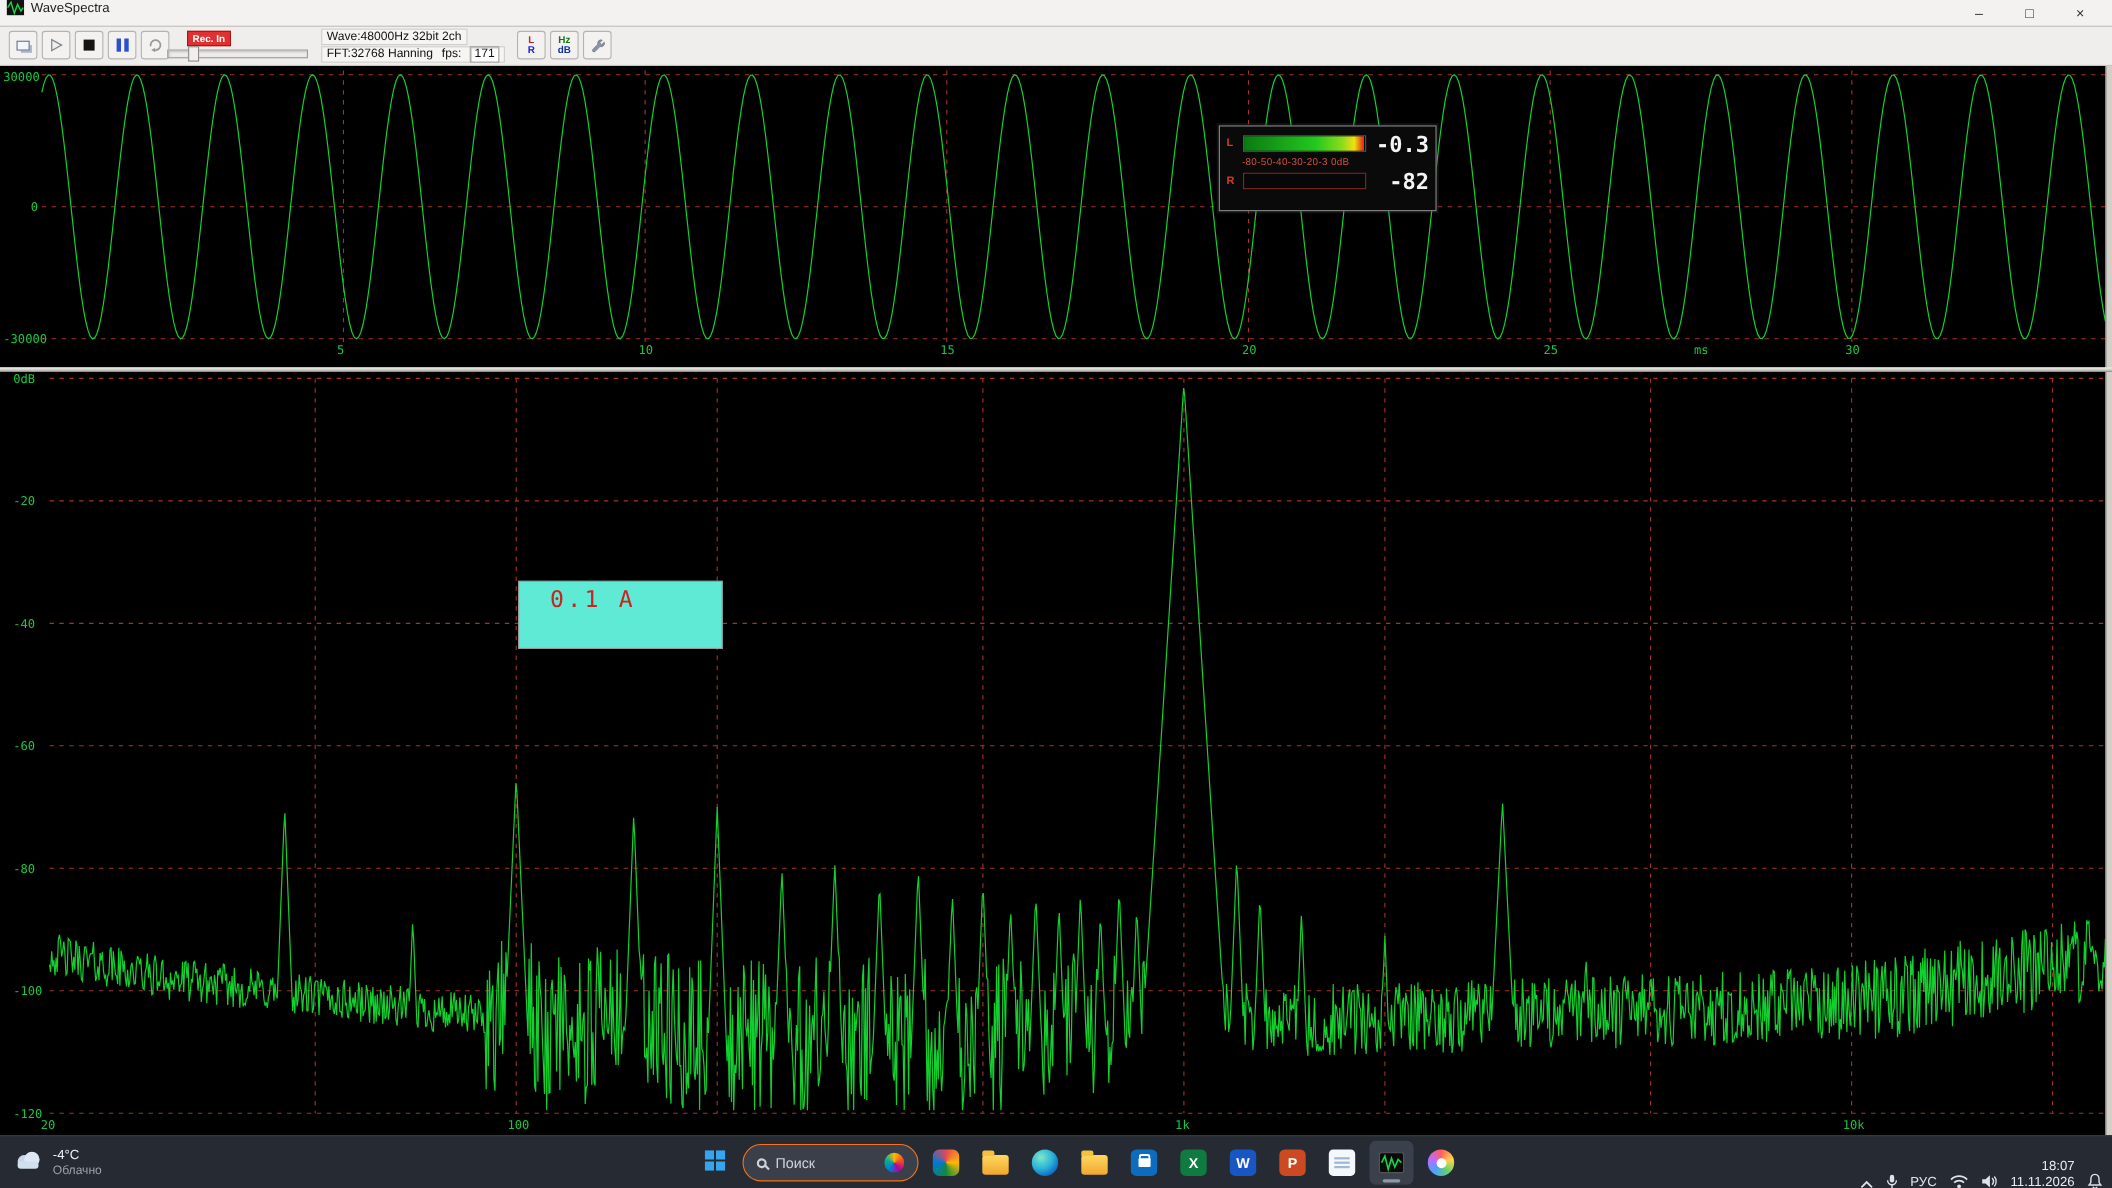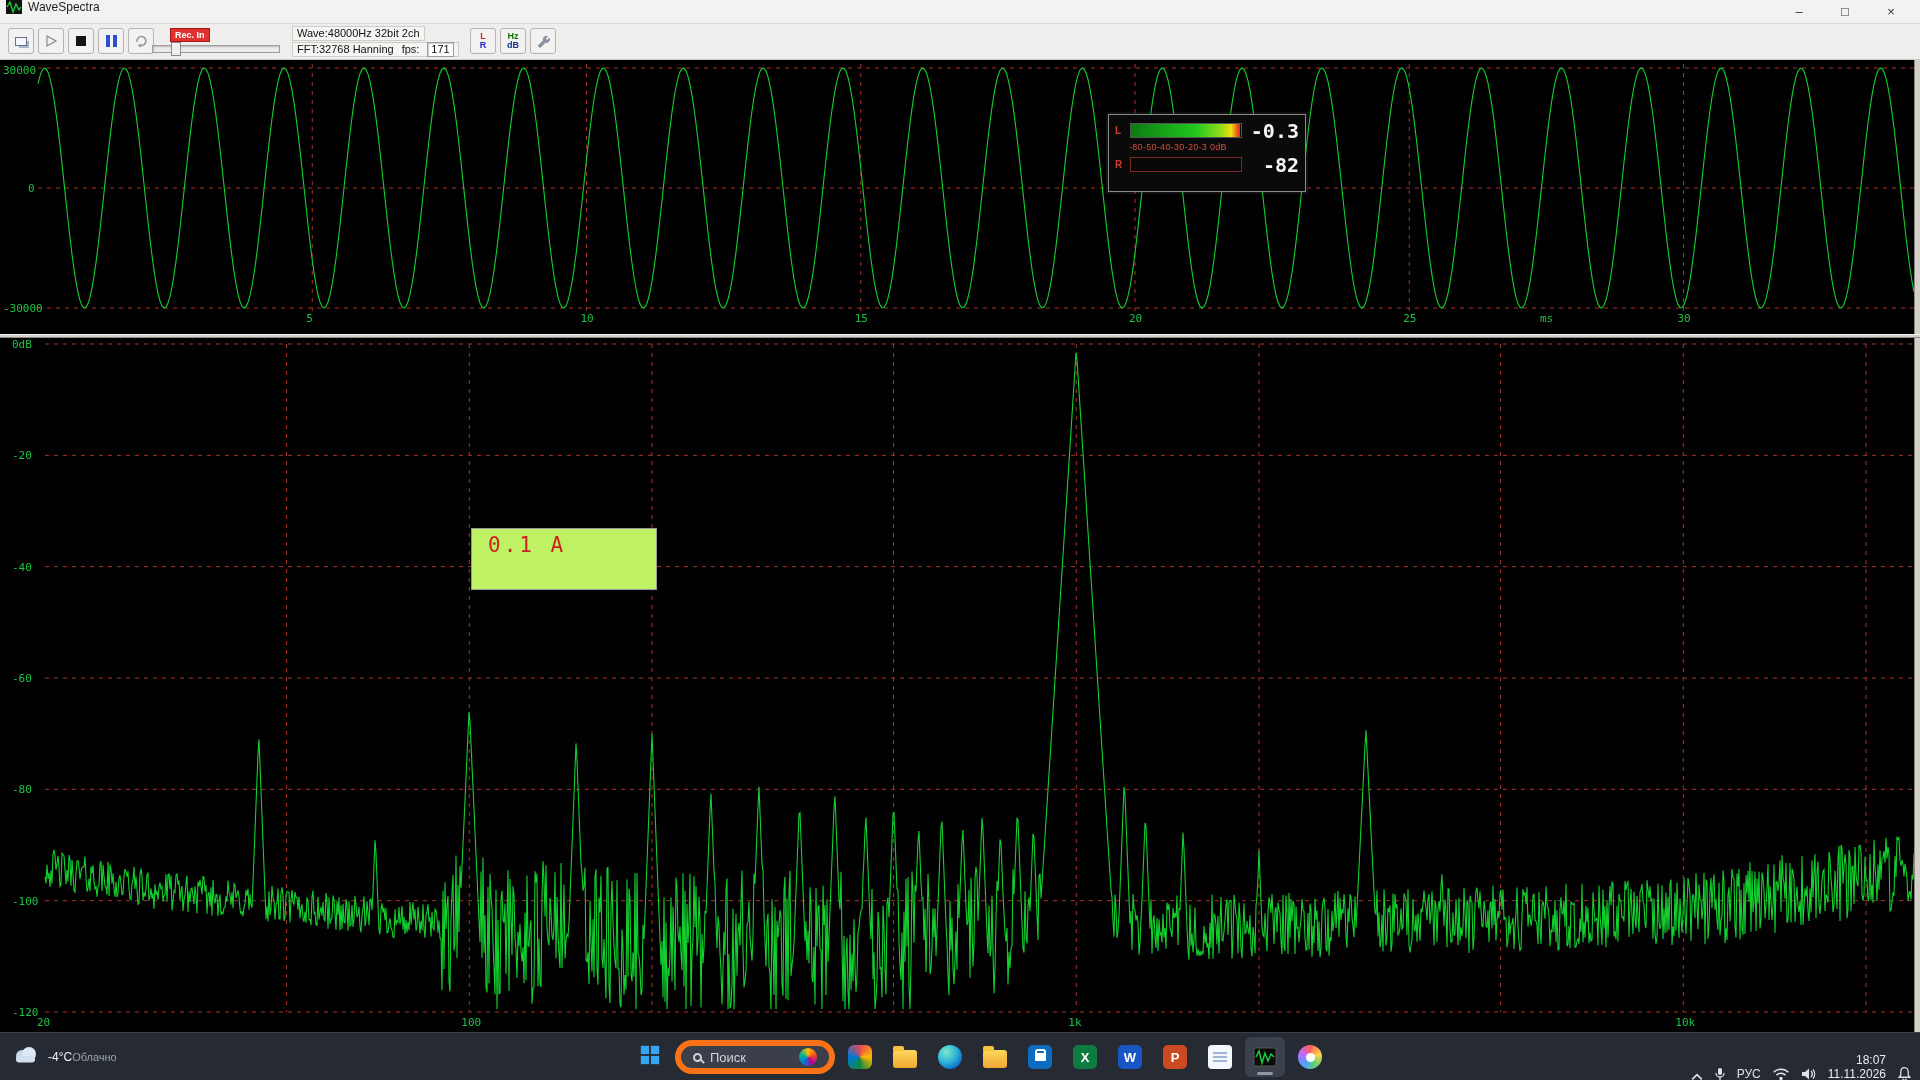--- a/index.html
+++ b/index.html
@@ -43,27 +43,27 @@
   .meter{position:absolute;left:1108px;top:54px;width:198px;height:78px;background:#0a0a0a;border:1px solid #8a8a8a;box-shadow:0 0 0 2px #55555533;padding:5px 6px;z-index:10}
   .mrow{display:flex;align-items:center;height:21px}
   .mlab{width:10px;font-size:10px;font-weight:bold;color:#d23a2a}
   .mbar{width:112px;height:15px;border:1px solid #555;background:#070707;margin:0 5px;position:relative}
   .mbar.rbar{border-color:#7a2a22}
   .mfill{height:100%;width:0;background:linear-gradient(90deg,#0b7a12,#22c91e 60%,#8fdc1a 82%,#f0e010 92%,#e03818 99%)}
   .mval{flex:1;text-align:right;color:#f4f4f4;font-family:"DejaVu Sans Mono",monospace;font-size:20px;font-weight:bold;line-height:20px}
   .mscale{height:13px;font-size:9px;color:#cf5040;padding-left:14px;letter-spacing:.3px;line-height:12px}
 
   
-  .marker{position:absolute;left:471px;top:190px;width:186px;height:62px;background:#bef264;border:1px solid #999;z-index:10;padding:4px 16px}
+  .marker{position:absolute;left:471px;top:190px;width:186px;height:62px;background:#5eead4;border:1px solid #999;z-index:10;padding:4px 28px}
   .marker span{font-family:"DejaVu Sans Mono",monospace;font-size:21px;color:#cc2222;letter-spacing:3px}
 
   
   .taskbar{position:absolute;left:0;top:1032px;width:1920px;height:48px;background:#262a32;border-top:1px solid #3a3f48;z-index:40}
   .weather{position:absolute;left:10px;top:0;height:48px;display:flex;align-items:center;gap:8px;cursor:pointer}
-  .wtxt{display:flex;flex-direction:row;line-height:14px}
+  .wtxt{display:flex;flex-direction:column;line-height:14px}
   .wtemp{font-size:12px;color:#eceff3}
   .wcond{font-size:11px;color:#9aa2ad}
   .centerbar{position:absolute;left:630px;top:0;height:48px;display:flex;align-items:center;gap:5px}
   .tbtn{width:40px;height:40px;display:flex;align-items:center;justify-content:center;position:relative;border-radius:6px;cursor:pointer}
   .tbtn.active{background:#3b414c}
   .tbtn.active::after{content:'';position:absolute;bottom:2px;left:50%;transform:translateX(-50%);width:16px;height:3px;border-radius:2px;background:#8f98a5}
   .appicon{width:24px;height:24px;display:flex;align-items:center;justify-content:center;font-weight:bold;font-size:13px;color:#fff;position:relative}
   .ic-photos{background:conic-gradient(#e74856,#ffb900,#10893e,#0078d7,#e74856);border-radius:6px}
   .ic-file-explorer,.ic-folder{height:18px;background:linear-gradient(#ffd75e,#f0a830);border-radius:3px;align-self:center;margin-top:4px}
   .ic-file-explorer::before,.ic-folder::before{content:'';position:absolute;top:-4px;left:0;width:11px;height:5px;background:#f5c33b;border-radius:2px 2px 0 0}
@@ -72,21 +72,21 @@
   .ic-store::before{content:'';width:11px;height:8px;background:#fff;border-radius:1px}
   .ic-store::after{content:'';position:absolute;top:4px;width:7px;height:5px;border:2px solid #fff;border-bottom:none;border-radius:3px 3px 0 0}
   .ic-excel{background:#0f7b41;border-radius:5px}
   .ic-word{background:#1857c3;border-radius:5px}
   .ic-powerpoint{background:#cb4a22;border-radius:5px}
   .ic-notepad{background:#f4f7fb;border-radius:4px}
   .ic-notepad::before{content:'';position:absolute;left:5px;right:5px;top:7px;height:2px;background:#9fb6d4;box-shadow:0 4px 0 #9fb6d4,0 8px 0 #9fb6d4}
   .ic-paint{background:conic-gradient(#ff5f5f,#ffd24a,#62d26f,#4aa3ff,#b96bff,#ff5f5f);border-radius:50%}
   .ic-paint::after{content:'';width:9px;height:9px;border-radius:50%;background:#fff}
   .ic-wavespectra{background:transparent}
-  .search{height:34px;width:160px;background:#3a3f49;border:6px solid #f97316;border-radius:17px;display:flex;align-items:center;padding:0 12px;gap:8px;cursor:text}
+  .search{height:34px;width:160px;background:#3a3f49;border:1px solid #f97316;border-radius:17px;display:flex;align-items:center;padding:0 12px;gap:8px;cursor:text}
   .mag{width:9px;height:9px;border:2px solid #cfd3da;border-radius:50%;position:relative;flex:none}
   .mag::after{content:'';position:absolute;width:6px;height:2px;background:#cfd3da;transform:rotate(45deg);right:-5px;bottom:-2px}
   .stext{font-size:13px;color:#cfd3da;white-space:nowrap}
   .sdot{margin-left:auto;width:18px;height:18px;border-radius:50%;background:conic-gradient(#ffb900,#f25022,#b4009e,#0078d7,#00b294,#ffb900)}
   .tray{position:absolute;right:8px;top:0;height:48px;display:flex;align-items:flex-end;gap:11px}
   .trayit{display:flex;align-items:center;justify-content:center;cursor:pointer}
   .lang{font-size:12px;color:#dfe3e8}
   .clock{text-align:right;color:#e8ebef;font-size:12px;line-height:14px;cursor:pointer}
 </style>
 </head>

